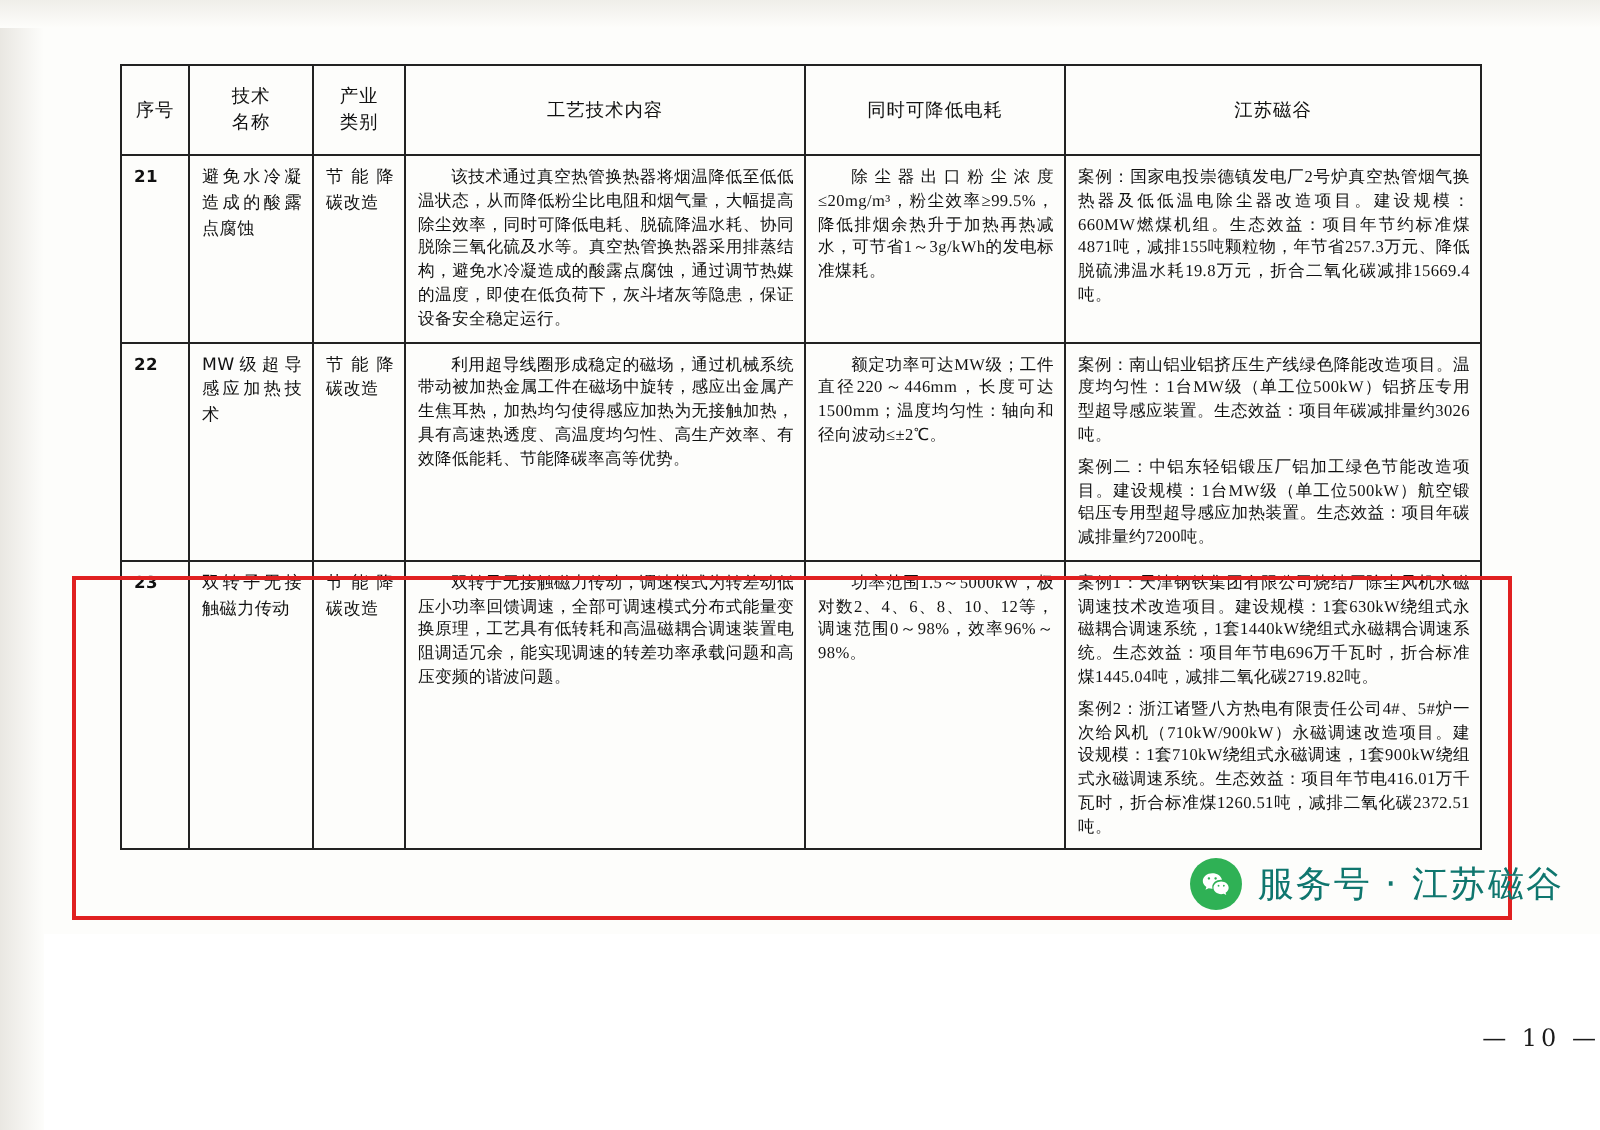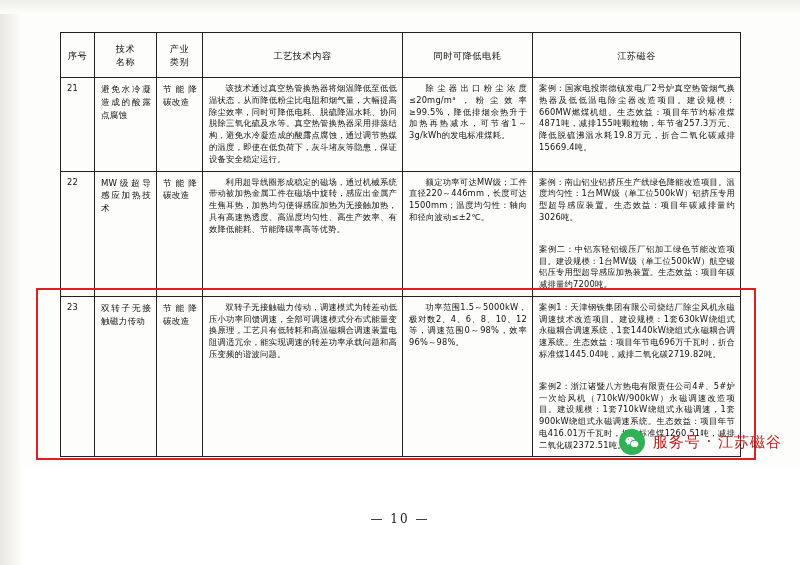--- a/index.html
+++ b/index.html
@@ -67,40 +67,40 @@
   .c-proc { width: 200px; }
   .c-param { width: 130px; }
   .c-case { width: 208px; }
 
   td.center {
     text-align: center;
     vertical-align: middle;
     letter-spacing: 0.4px;
   }
   td.center.small { font-size: 8.6px; line-height: 1.5; }
-  td.seqnum { font-size: 9.4px; }
-
-  .para { margin: 0; text-indent: 2em; }
-  .para + .para { margin-top: 20px; }
+  td.seqnum { font-size: 9.4px; font-weight: bold; }
+
+  .para { margin: 0; text-indent: 2em; font-family: Liberation Serif, serif; }
+  .para + .para { margin-top: 4px; }
   .para.noindent { text-indent: 0; }
 
   
   .redbox {
     position: absolute;
     border: 2px solid #e02020;
     pointer-events: none;
     box-sizing: border-box;
   }
 
   .pagenum {
     position: absolute;
     left: 0;
     top: 512px;
     width: 800px;
-    text-align: center;
+    text-align: right;
     font-size: 12px;
     letter-spacing: 2px;
     color: #1a1a1a;
     font-family: "DejaVu Serif", "Liberation Serif", serif;
   }
 
   
   .footer-badge {
     position: absolute;
     right: 18px;
@@ -113,22 +113,22 @@
     width: 26px;
     height: 26px;
     border-radius: 50%;
     background: #2fb155;
     display: flex;
     align-items: center;
     justify-content: center;
   }
   .wechat-circle svg { display: block; }
   .footer-text {
-    font-size: 15px;
-    color: #b91c1c;
+    font-size: 18px;
+    color: #0f766e;
     letter-spacing: 1px;
     font-family: "DejaVu Sans", "Liberation Sans", sans-serif;
   }
 </style>
 </head>
 <body>
 
 <div class="page">
   <div class="edge-left"></div>
   <div class="edge-top"></div>

